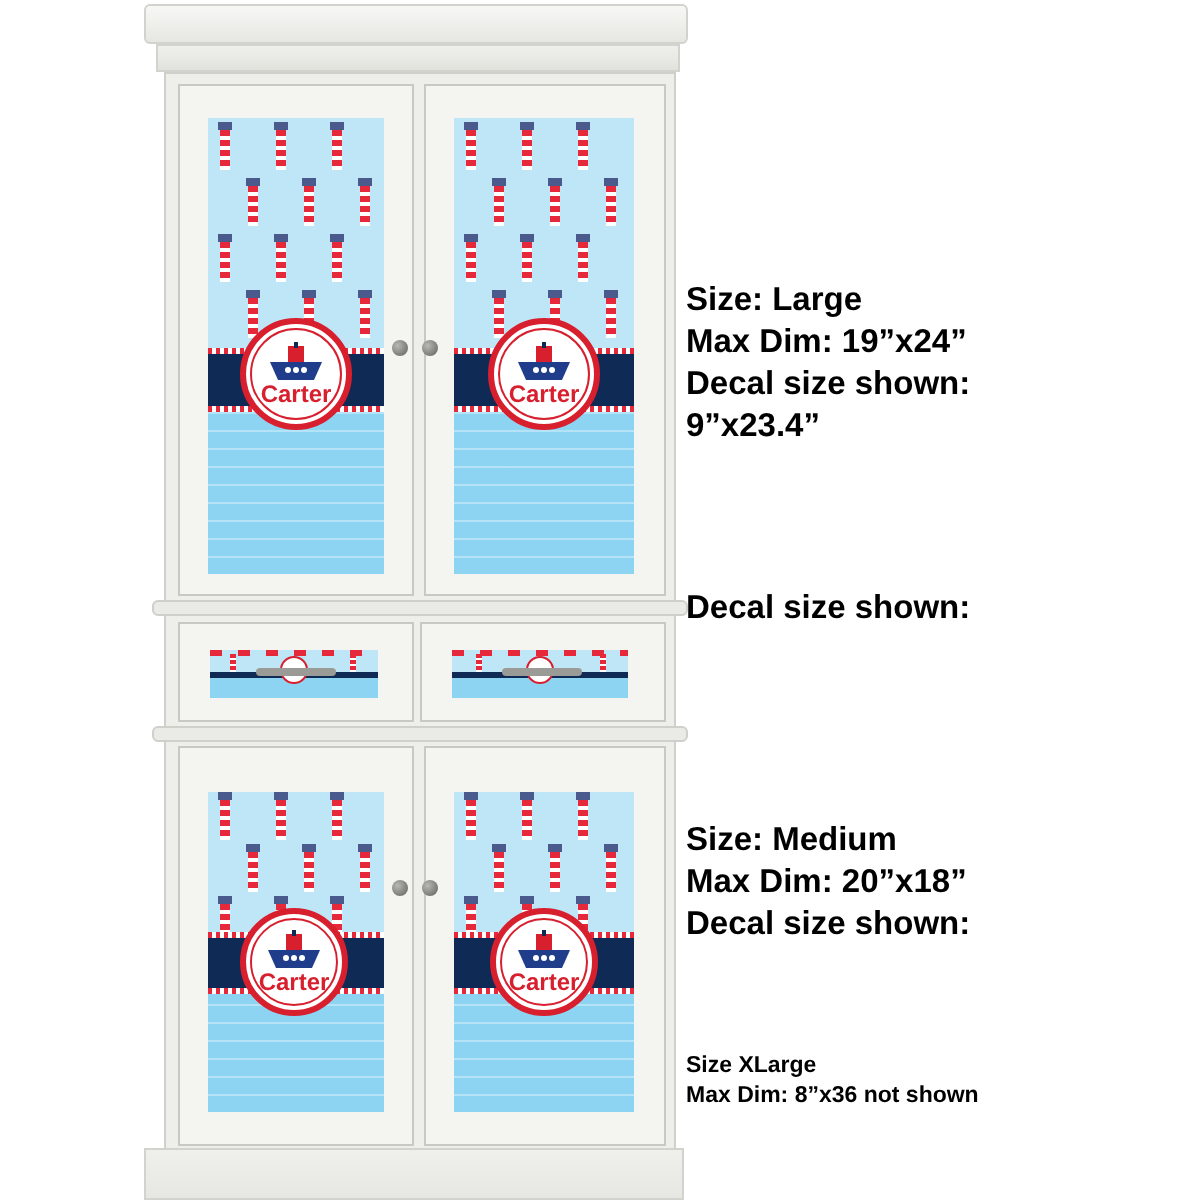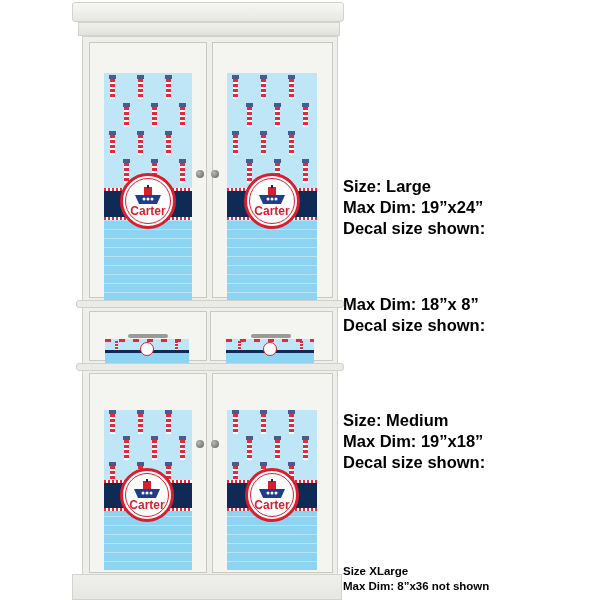--- a/index.html
+++ b/index.html
@@ -2,21 +2,21 @@
 <html><head>
 <meta charset="utf-8">
 <style>
   html,body{margin:0;padding:0;background:#ffffff;}
   body{width:600px;height:600px;position:relative;overflow:hidden;font-family:"Liberation Sans",sans-serif;}
   .abs{position:absolute;}
   .crown1{left:72px;top:2px;width:272px;height:20px;background:linear-gradient(#f7f7f5,#e6e6e2);border:1px solid #d3d3ce;border-radius:3px;box-sizing:border-box;}
   .crown2{left:78px;top:22px;width:262px;height:14px;background:linear-gradient(#efefec,#e2e2dd);border:1px solid #d3d3ce;box-sizing:border-box;}
   .carcass{left:82px;top:36px;width:256px;height:540px;background:#eeeeea;border:1px solid #d0d0cb;box-sizing:border-box;}
   .door{background:#f4f4f1;border:1px solid #c9c9c4;box-sizing:border-box;}
-  .panel{overflow:hidden;box-sizing:border-box;margin-top:14px;}
+  .panel{overflow:hidden;box-sizing:border-box;}
   .sky{background-color:#bfe6f7;
        background-image:
         repeating-linear-gradient(90deg, transparent 0 10px, transparent 10px 14px, transparent 14px 28px);
   }
   .lh-row{position:absolute;left:0;right:0;height:22px;}
   .lh{position:absolute;width:5px;height:20px;
       background:repeating-linear-gradient(#e5283a 0 3px,#ffffff 3px 5px);}
   .lh::before{content:"";position:absolute;left:-1px;top:-4px;width:7px;height:4px;background:#4a5a8c;}
   .band{position:absolute;left:0;right:0;background:#0f2a55;}
   .band-top{position:absolute;left:0;right:0;height:3px;background:repeating-linear-gradient(90deg,#e5283a 0 2px,#ffffff 2px 4px);}
@@ -227,33 +227,33 @@
       <span class="name">Carter</span>
     </div>
   </div>
 </div>
 
 <div class="abs knob" style="left:196px;top:440px;"></div>
 <div class="abs knob" style="left:211px;top:440px;"></div>
 
 <div class="abs" style="left:72px;top:574px;width:270px;height:26px;background:linear-gradient(#efefec,#e6e6e2);border:1px solid #d3d3ce;box-sizing:border-box;"></div>
 
-<div class="label-block lg" style="top:140px;margin-top:36px;">
+<div class="label-block lg" style="top:140px;">
   <div>Size: Large</div>
   <div>Max Dim: 19”x24”</div>
   <div>Decal size shown:</div>
+  <div>9”x23.4”</div>
 </div>
 
 <div class="label-block lg" style="top:294px;">
-  <div>Max Dim: 18”x 8”</div>
   <div>Decal size shown:</div>
 </div>
 
 <div class="label-block lg" style="top:410px;">
   <div>Size: Medium</div>
-  <div>Max Dim: 19”x18”</div>
+  <div>Max Dim: 20”x18”</div>
   <div>Decal size shown:</div>
 </div>
 
-<div class="label-block sm" style="top:526px;margin-top:38px;">
+<div class="label-block sm" style="top:526px;">
   <div>Size XLarge</div>
   <div>Max Dim: 8”x36 not shown</div>
 </div>
 
 </body></html>

